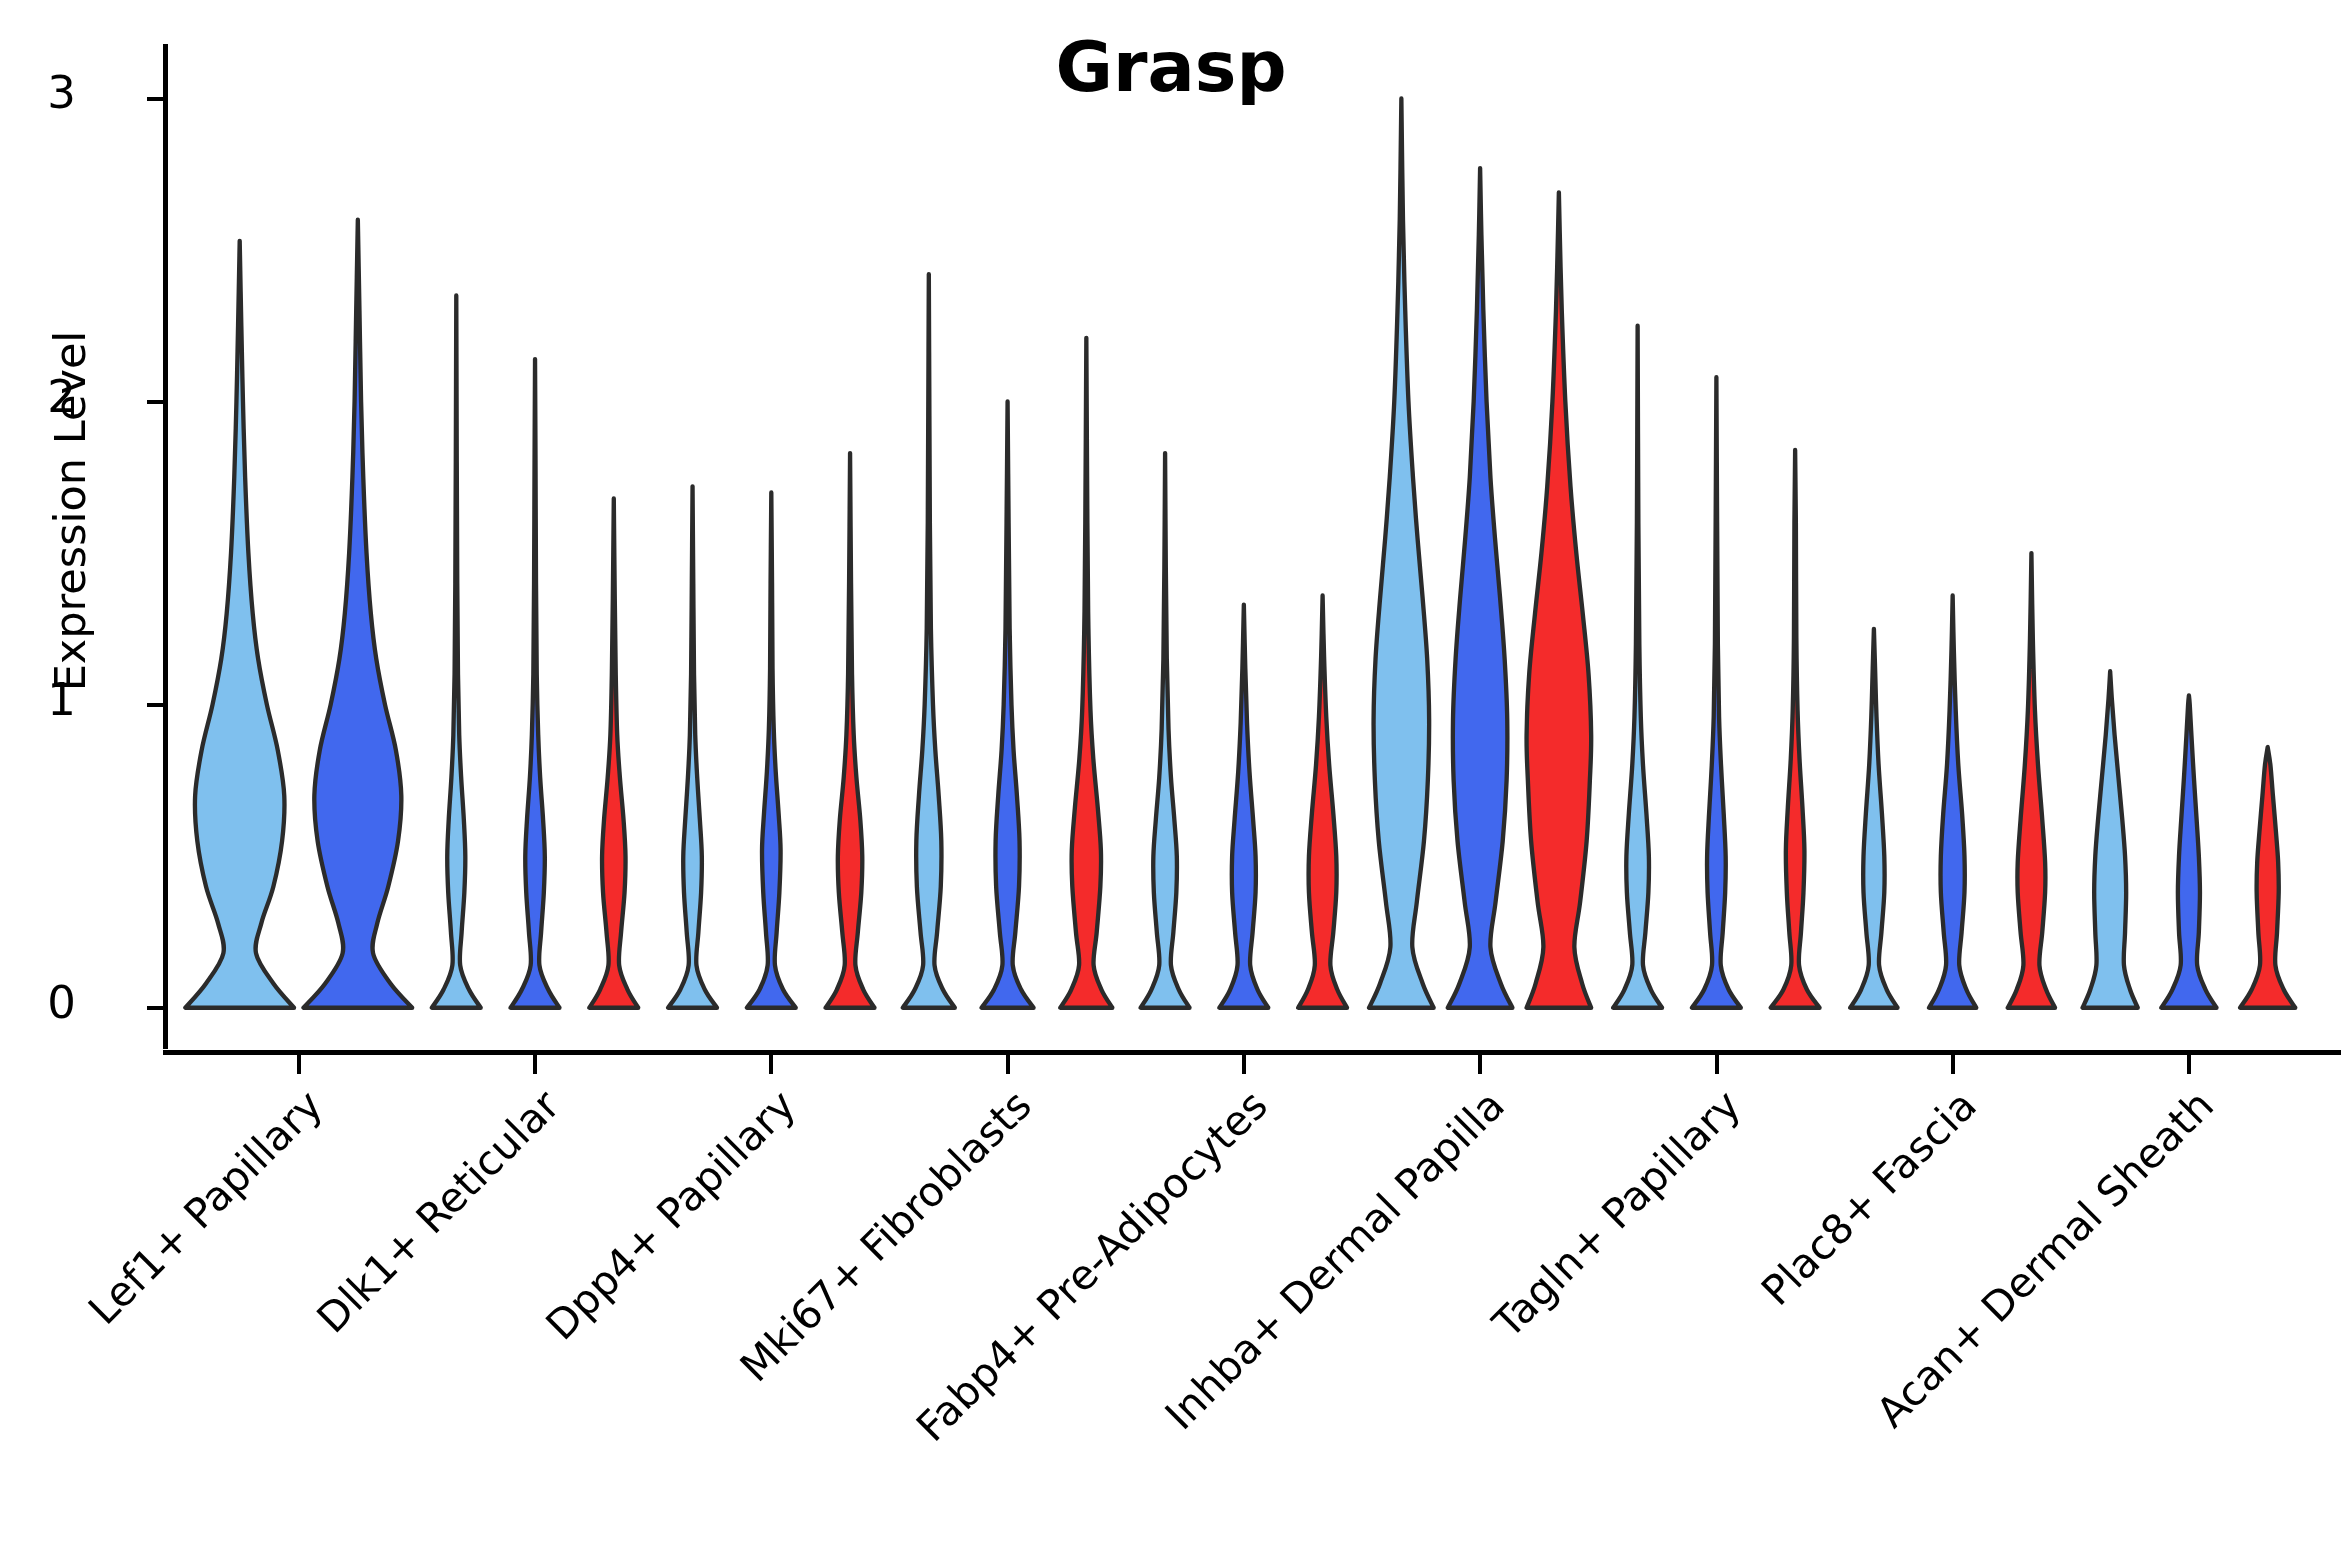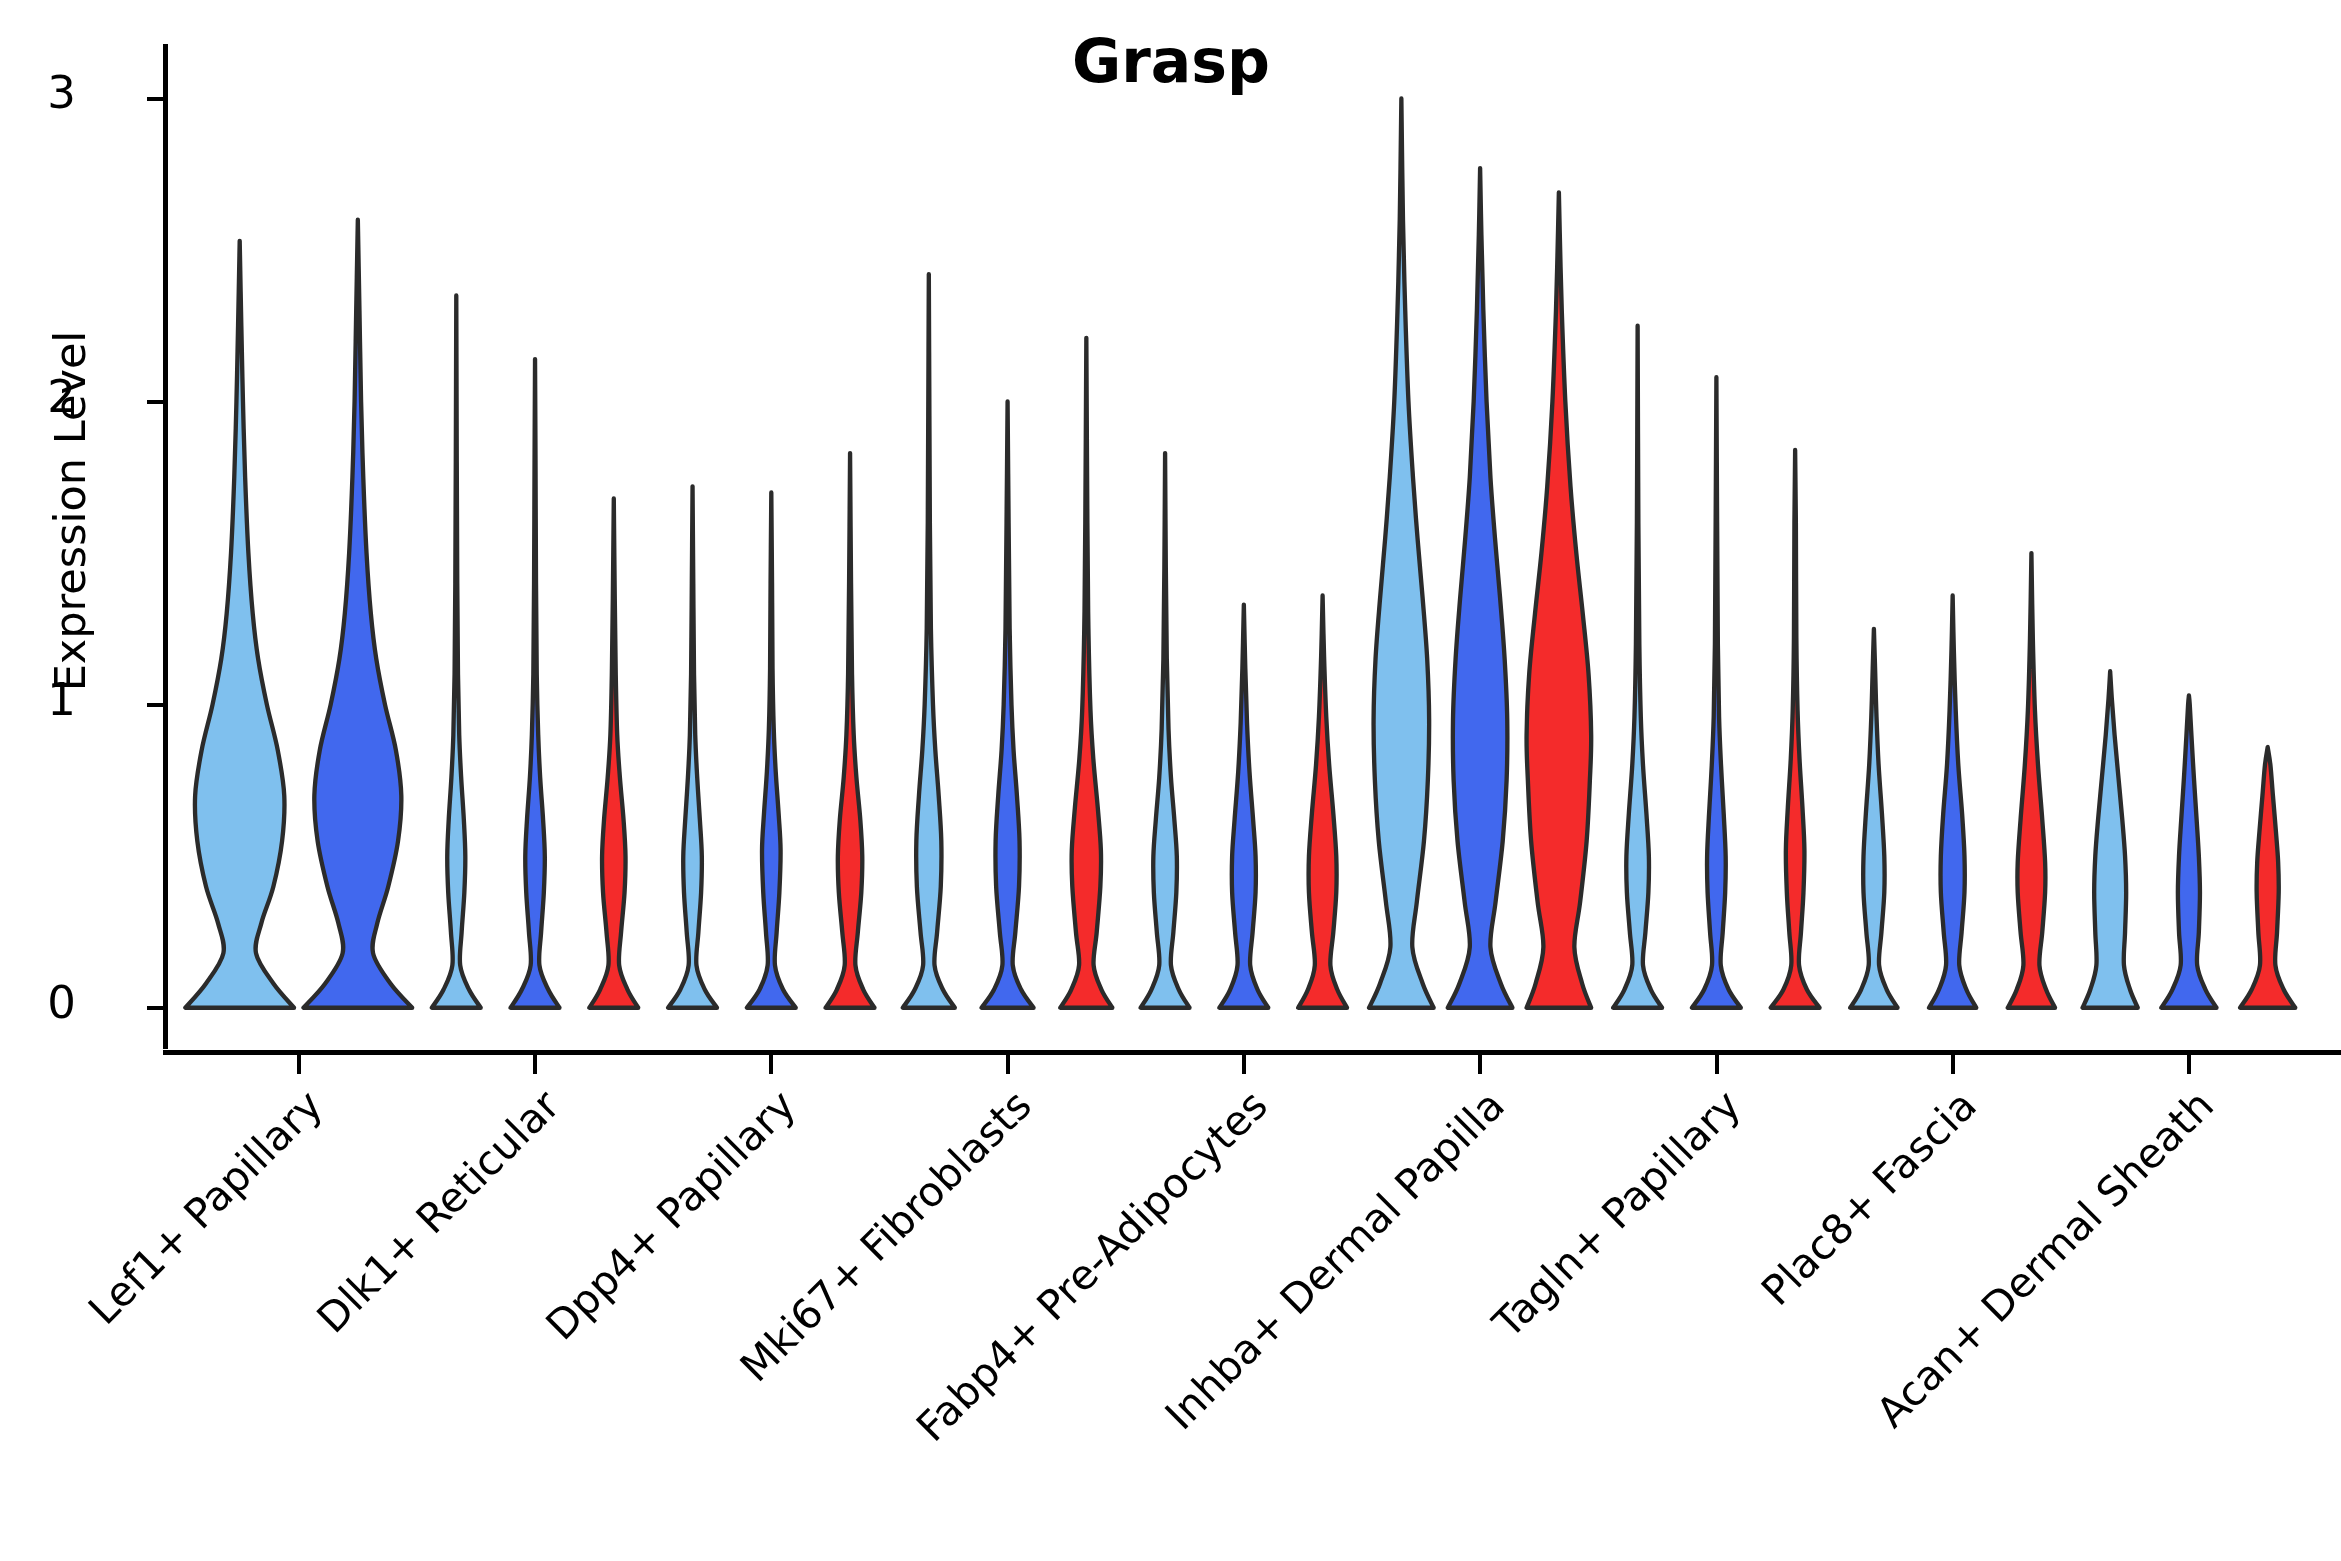--- a/index.html
+++ b/index.html
@@ -1,21 +1,21 @@
 <!DOCTYPE html>
 <html style="font-size:14px"><head>
 <meta charset="utf-8">
 <style>
   html,body{margin:0;padding:0;background:#ffffff;}
   body{width:2342px;height:1561px;font-family:"DejaVu Sans",sans-serif;overflow:hidden;}
   #root{position:relative;width:2342px;height:1561px;background:#fff;}
 
   #title{
     position:absolute; left:0; top:26px; width:2342px; text-align:center;
-    font-size:60px; font-weight:bold; color:#000;
+    font-size:70px; font-weight:bold; color:#000;
     font-family:"DejaVu Sans",sans-serif; letter-spacing:0px;
   }
 
   #ylabel{
     position:absolute; left:-234px; top:486px; width:607px; text-align:center;
     font-size:43px; color:#000; transform:rotate(-90deg);
     font-family:"DejaVu Sans",sans-serif;
   }
 
   .ytick-label{

